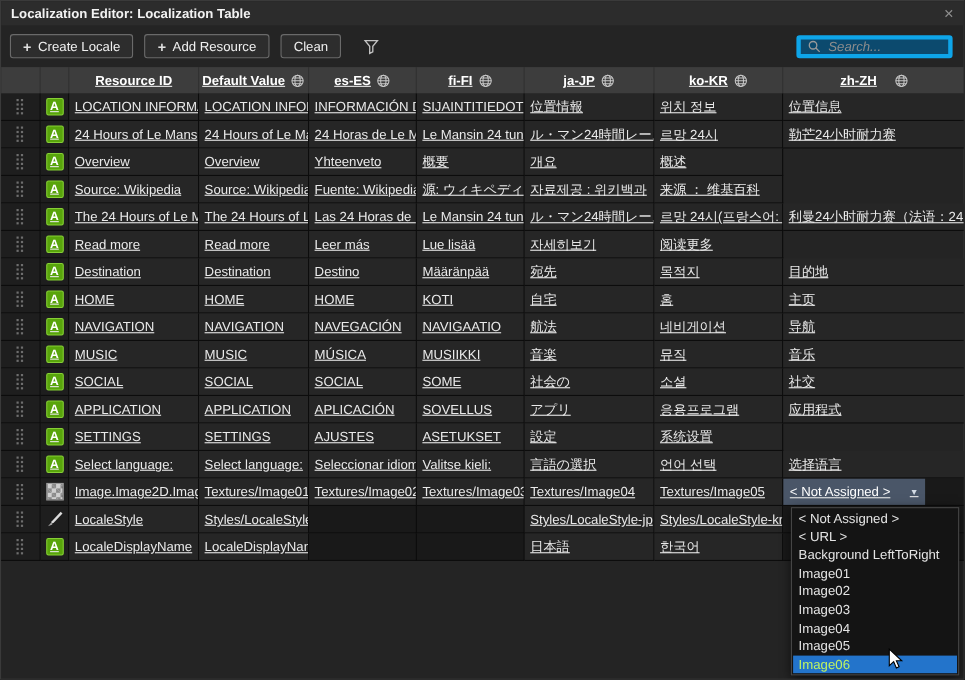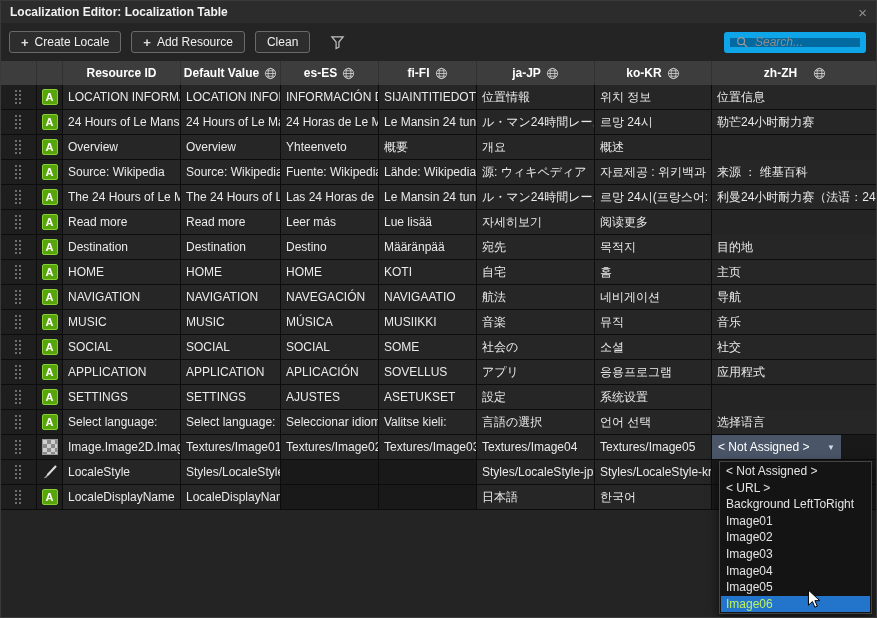--- a/index.html
+++ b/index.html
@@ -12,27 +12,27 @@
     padding:4px 9px;font-size:12px;font-weight:bold;color:#f2f2f2;background:var(--titlebar-bg,#2c2c2c);}
   .close{margin-left:auto;color:#8f8f8f;font-size:15px;font-weight:normal;line-height:1;}
   
   .toolbar{position:absolute;top:24px;left:0;right:0;height:34px;display:flex;align-items:center;
     padding:0 8px;gap:10px;}
   .btn{height:22px;display:inline-flex;align-items:center;gap:6px;padding:0 11px;background:#2d2d2d;
     border:1px solid #6a6a6a;border-radius:3px;font-size:12px;color:#f0f0f0;white-space:nowrap;}
   .btn .plus{font-size:13px;color:#e0e0e0;font-weight:bold;}
   .filter{margin-left:10px;display:flex;align-items:center;}
   .search{margin-left:auto;margin-right:2px;width:142px;height:21px;display:flex;align-items:center;gap:5px;
-    background:#0369a1;border:6px solid #0ea5e9;border-radius:3px;padding:0 6px;}
+    background:#0c4a6e;border:4px solid #0ea5e9;border-radius:3px;padding:0 6px;}
   .search input{flex:1;min-width:0;background:transparent;border:none;outline:none;color:#bdbdbd;
     font-style:italic;font-size:12px;font-family:"Liberation Sans",sans-serif;}
   .search input::placeholder{color:#8d8d8d;}
   
   .tablewrap{position:absolute;top:60px;left:0;width:877px;}
-  .grid-row{display:grid;grid-template-columns:36px 26px 118px 100px 98px 98px 118px 117px 166px;}
+  .grid-row{display:grid;grid-template-columns:36px 26px 118px 100px 98px 98px 118px 117px 166px;text-decoration:underline;}
   .hdr{height:24px;background:var(--header-bg,#3d3d3d);}
   .hcell{display:flex;align-items:center;justify-content:center;gap:5px;font-size:12px;font-weight:bold;
     color:#fff;border-right:1px solid #313131;overflow:hidden;white-space:nowrap;}
   .hcell:last-child{border-right:none;gap:16px;}
   .row{height:25px;}
   .cell{display:flex;align-items:center;padding:0 5px;font-size:12px;white-space:nowrap;overflow:hidden;
     background:var(--cell-bg,#262626);border-right:1px solid var(--grid-line,#0c0c0c);
     border-bottom:1px solid var(--grid-line,#0c0c0c);color:#eaeaea;}
   .cell.center{justify-content:center;padding:0;}
   .cell.gutter{background:#1e1e1e;}
@@ -227,21 +227,20 @@
         <div class="grid-row row">
           <div class="cell center gutter">
             <span class="dots"></span>
           </div>
           <div class="cell center gutter">
             <span class="icon-a">A</span>
           </div>
           <div class="cell">Source: Wikipedia</div>
           <div class="cell">Source: Wikipedia</div>
           <div class="cell">Fuente: Wikipedia</div>
-          <div class="cell">Lähde: Wikipedia</div>
           <div class="cell">源: ウィキペディア</div>
           <div class="cell">자료제공 : 위키백과</div>
           <div class="cell">来源 ： 维基百科</div>
         </div>
         <div class="grid-row row">
           <div class="cell center gutter">
             <span class="dots"></span>
           </div>
           <div class="cell center gutter">
             <span class="icon-a">A</span>

